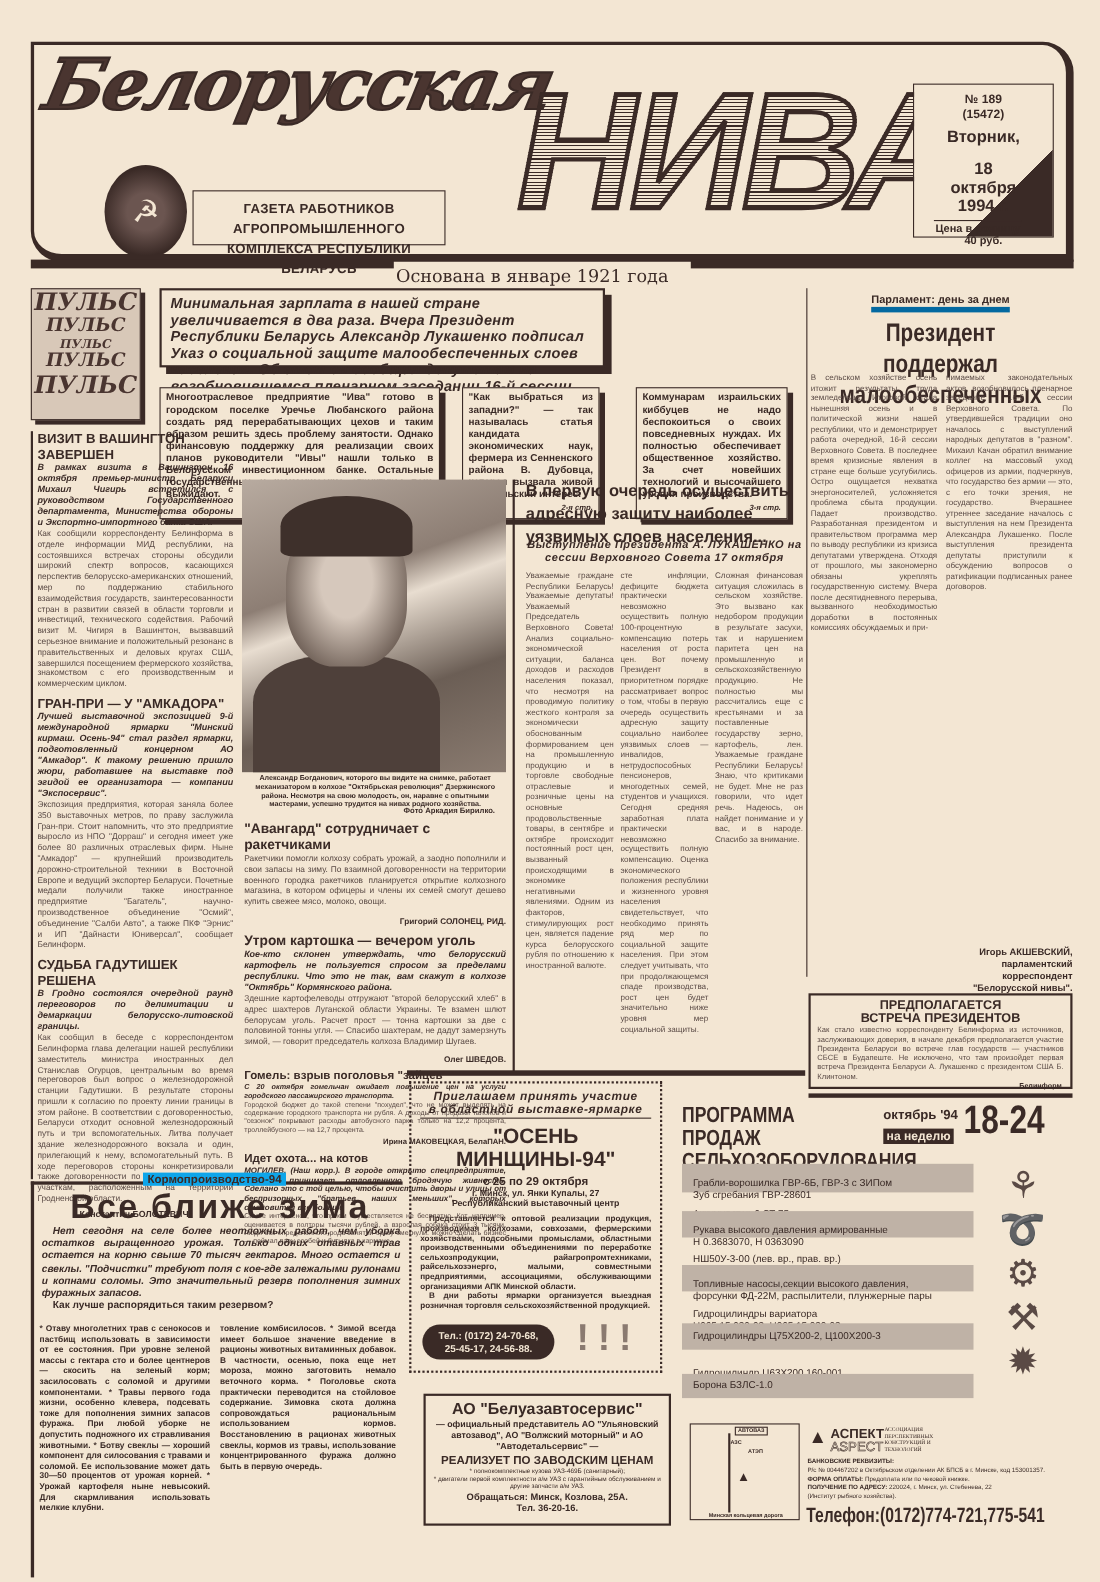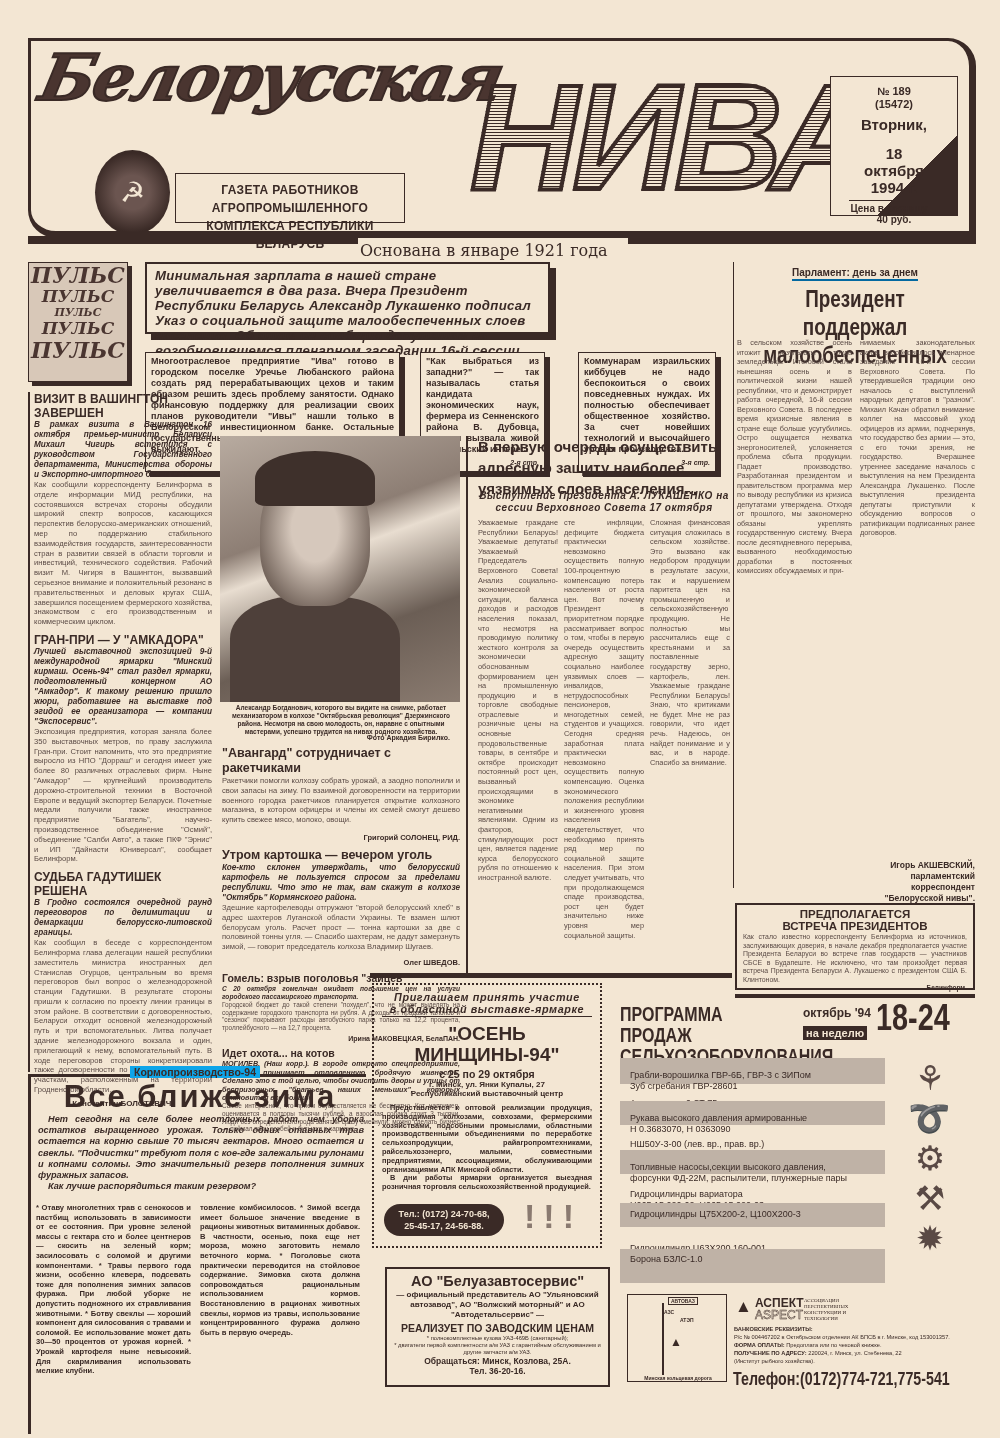--- a/index.html
+++ b/index.html
@@ -122,21 +122,21 @@
 
 <div class="abs vrule" style="left:466px;top:436px;height:540px"></div>
 <div class="abs" style="left:478px;top:436px;width:252px;font-weight:bold;font-size:15px;line-height:21px">В первую очередь осуществить адресную защиту наиболее уязвимых слоев населения...</div>
 <div class="abs" style="left:478px;top:490px;width:252px;text-align:center;font-weight:bold;font-style:italic;font-size:10px;line-height:12px;letter-spacing:.5px">Выступление Президента А. ЛУКАШЕНКО на сессии Верховного Совета 17 октября</div>
 <div class="abs body-txt" style="left:478px;top:518px;width:80px;font-size:7.4px;line-height:9.6px">Уважаемые граждане Республики Беларусь! Уважаемые депутаты! Уважаемый Председатель Верховного Совета! Анализ социально-экономической ситуации, баланса доходов и расходов населения показал, что несмотря на проводимую политику жесткого контроля за экономически обоснованным формированием цен на промышленную продукцию и в торговле свободные отраслевые и розничные цены на основные продовольственные товары, в сентябре и октябре происходит постоянный рост цен, вызванный происходящими в экономике негативными явлениями. Одним из факторов, стимулирующих рост цен, является падение курса белорусского рубля по отношению к иностранной валюте.</div>
 <div class="abs body-txt" style="left:564px;top:518px;width:80px;font-size:7.4px;line-height:9.6px">сте инфляции, дефиците бюджета практически невозможно осуществить полную 100-процентную компенсацию потерь населения от роста цен. Вот почему Президент в приоритетном порядке рассматривает вопрос о том, чтобы в первую очередь осуществить адресную защиту социально наиболее уязвимых слоев — инвалидов, нетрудоспособных пенсионеров, многодетных семей, студентов и учащихся. Сегодня средняя заработная плата практически невозможно осуществить полную компенсацию. Оценка экономического положения республики и жизненного уровня населения свидетельствует, что необходимо принять ряд мер по социальной защите населения. При этом следует учитывать, что при продолжающемся спаде производства, рост цен будет значительно ниже уровня мер социальной защиты.</div>
 <div class="abs body-txt" style="left:650px;top:518px;width:80px;font-size:7.4px;line-height:9.6px">Сложная финансовая ситуация сложилась в сельском хозяйстве. Это вызвано как недобором продукции в результате засухи, так и нарушением паритета цен на промышленную и сельскохозяйственную продукцию. Не полностью мы рассчитались еще с крестьянами и за поставленные государству зерно, картофель, лен. Уважаемые граждане Республики Беларусь! Знаю, что критиками не будет. Мне не раз говорили, что идет речь. Надеюсь, он найдет понимание и у вас, и в народе. Спасибо за внимание.</div>
 <div class="abs dark-rule" style="left:370px;top:973px;width:362px;height:5px"></div>
 
 <div class="abs" style="left:735px;top:262px;width:240px;text-align:center">
-  <div style="display:inline-block;font-weight:bold;font-size:10px;border-bottom:2px solid #0369a1;padding-bottom:1px">Парламент: день за днем</div>
+  <div style="display:inline-block;font-weight:bold;font-size:10px;border-bottom:5px solid #0369a1;padding-bottom:1px">Парламент: день за днем</div>
   <div style="font-weight:bold;font-size:23px;line-height:28px;margin-top:4px;transform:scaleX(.82)">Президент поддержал малообеспеченных</div>
 </div>
 <div class="abs body-txt" style="left:737px;top:338px;width:115px;font-size:7.3px;line-height:9.5px">В сельском хозяйстве осень итожит результаты труда земледельца. Итоговой стала нынешняя осень и в политической жизни нашей республики, что и демонстрирует работа очередной, 16-й сессии Верховного Совета. В последнее время кризисные явления в стране еще больше усугубились. Остро ощущается нехватка энергоносителей, усложняется проблема сбыта продукции. Падает производство. Разработанная президентом и правительством программа мер по выводу республики из кризиса депутатами утверждена. Отходя от прошлого, мы закономерно обязаны укреплять государственную систему. Вчера после десятидневного перерыва, вызванного необходимостью доработки в постоянных комиссиях обсуждаемых и при-</div>
 <div class="abs body-txt" style="left:860px;top:338px;width:115px;font-size:7.3px;line-height:9.5px">нимаемых законодательных актов, возобновилось пленарное заседание 16-й сессии Верховного Совета. По утвердившейся традиции оно началось с выступлений народных депутатов в "разном". Михаил Качан обратил внимание коллег на массовый уход офицеров из армии, подчеркнув, что государство без армии — это, с его точки зрения, не государство. Вчерашнее утреннее заседание началось с выступления на нем Президента Александра Лукашенко. После выступления президента депутаты приступили к обсуждению вопросов о ратификации подписанных ранее договоров.</div>
 <div class="abs" style="left:860px;top:860px;width:115px;text-align:right;font-weight:bold;font-size:8.5px;line-height:11px">
   <div>Игорь АКШЕВСКИЙ,</div>
   <div>парламентский</div>
   <div>корреспондент</div>
   <div>"Белорусской нивы".</div>
 </div>
@@ -146,21 +146,21 @@
   <div style="text-align:center;font-weight:bold;font-size:11.5px;line-height:12px">ПРЕДПОЛАГАЕТСЯ</div>
   <div style="text-align:center;font-weight:bold;font-size:11.5px;line-height:12px">ВСТРЕЧА ПРЕЗИДЕНТОВ</div>
   <div class="body-txt" style="font-size:6.9px;line-height:8.5px;margin-top:1px">Как стало известно корреспонденту Белинформа из источников, заслуживающих доверия, в начале декабря предполагается участие Президента Беларуси во встрече глав государств — участников СБСЕ в Будапеште. Не исключено, что там произойдет первая встреча Президента Беларуси А. Лукашенко с президентом США Б. Клинтоном.</div>
   <div style="text-align:right;font-weight:bold;font-size:6.5px">Белинформ.</div>
 </div>
 
 <div class="abs" style="left:28px;top:1074px;width:338px;height:360px;border-left:3px solid #3a2a26;border-top:3px solid #3a2a26"></div>
 <div class="abs" style="left:130px;top:1066px;width:130px;text-align:center;font-weight:bold;font-size:10.5px;background:#0ea5e9">Кормопроизводство-94</div>
 <div class="abs" style="left:35px;top:1080px;width:330px;text-align:center;font-weight:bold;font-size:31px;line-height:34px;letter-spacing:2px">Все ближе зима</div>
 <div class="abs" style="left:38px;top:1114px;width:326px;font-weight:bold;font-style:italic;font-size:9.2px;line-height:11.2px;text-align:justify;text-indent:10px">Нет сегодня на селе более неотложных работ, чем уборка остатков выращенного урожая. Только одних отавных трав остается на корню свыше 70 тысяч гектаров. Много остается и свеклы. "Подчистки" требуют поля с кое-где залежалыми рулонами и копнами соломы. Это значительный резерв пополнения зимних фуражных запасов.</div>
-<div class="abs" style="left:48px;top:1181px;width:300px;font-weight:bold;font-style:italic;font-size:9.2px">Как лучше распорядиться таким резервом?</div>
+<div class="abs" style="left:48px;top:1181px;width:300px;font-weight:bold;font-size:9.2px">Как лучше распорядиться таким резервом?</div>
 <div class="abs" style="left:36px;top:1203px;width:155px;font-weight:bold;font-size:7.6px;line-height:9.6px;text-align:justify">* Отаву многолетних трав с сенокосов и пастбищ использовать в зависимости от ее состояния. При уровне зеленой массы с гектара сто и более центнеров — скосить на зеленый корм; засилосовать с соломой и другими компонентами. * Травы первого года жизни, особенно клевера, подсевать тоже для пополнения зимних запасов фуража. При любой уборке не допустить подножного их стравливания животными. * Ботву свеклы — хороший компонент для силосования с травами и соломой. Ее использование может дать 30—50 процентов от урожая корней. * Урожай картофеля ныне невысокий. Для скармливания использовать мелкие клубни.</div>
 <div class="abs" style="left:200px;top:1203px;width:160px;font-weight:bold;font-size:7.6px;line-height:9.6px;text-align:justify">товление комбисилосов. * Зимой всегда имеет большое значение введение в рационы животных витаминных добавок. В частности, осенью, пока еще нет мороза, можно заготовить немало веточного корма. * Поголовье скота практически переводится на стойловое содержание. Зимовка скота должна сопровождаться рациональным использованием кормов. Восстановлению в рационах животных свеклы, кормов из травы, использование концентрированного фуража должно быть в первую очередь.</div>
 
 <div class="abs dotted-box" style="left:372px;top:983px;width:230px;height:265px;padding:6px 8px">
   <div style="text-align:center;font-weight:bold;font-style:italic;font-size:10.8px;line-height:12px;letter-spacing:.6px">Приглашаем принять участие</div>
   <div style="text-align:center;font-weight:bold;font-style:italic;font-size:10.8px;line-height:12px;letter-spacing:.6px;border-bottom:1px solid #3a2a26;padding-bottom:1px">в областной выставке-ярмарке</div>
   <div style="text-align:center;font-weight:bold;font-size:19px;line-height:21px;margin-top:6px">"ОСЕНЬ</div>
   <div style="text-align:center;font-weight:bold;font-size:19px;line-height:21px">МИНЩИНЫ-94"</div>
   <div style="text-align:center;font-weight:bold;font-size:10.5px;margin-top:3px">с 25 по 29 октября</div>
   <div style="text-align:center;font-weight:bold;font-size:8px">г. Минск, ул. Янки Купалы, 27</div>
@@ -215,21 +215,21 @@
 <div class="prog-row" style="top:1177px;height:24px">
     <div style="white-space:pre-line">Гидроцилиндры вариатора
 Н065.15.020-02, Н065.15.020-03</div>
   </div>
 <div class="prog-row shade" style="top:1203px;height:24px;padding-top:6px">
     <div>Гидроцилиндры Ц75Х200-2, Ц100Х200-3</div>
   </div>
 <div class="prog-row" style="top:1231px;height:18px">
     <div>Гидроцилиндр Ц63Х200.160-001</div>
   </div>
-<div class="prog-row shade" style="top:1249px;height:34px;padding-top:5px">
+<div class="prog-row shade" style="top:1249px;height:22px;padding-top:5px">
     <div>Борона БЗЛС-1.0</div>
   </div>
 
 <div class="abs" style="left:890px;top:1058px;width:80px;height:210px;font-size:34px;line-height:40px;text-align:center;color:#5a4a45">
   <div>⚘</div>
   <div>➰</div>
   <div>⚙</div>
   <div>⚒</div>
   <div>✹</div>
 </div>

